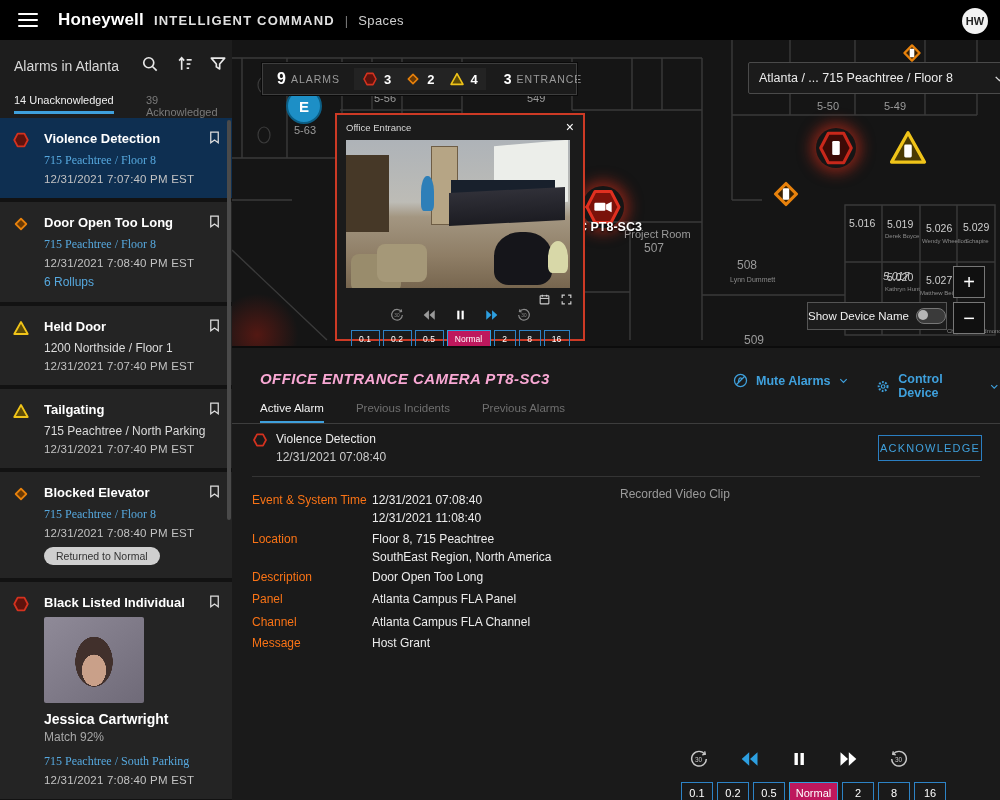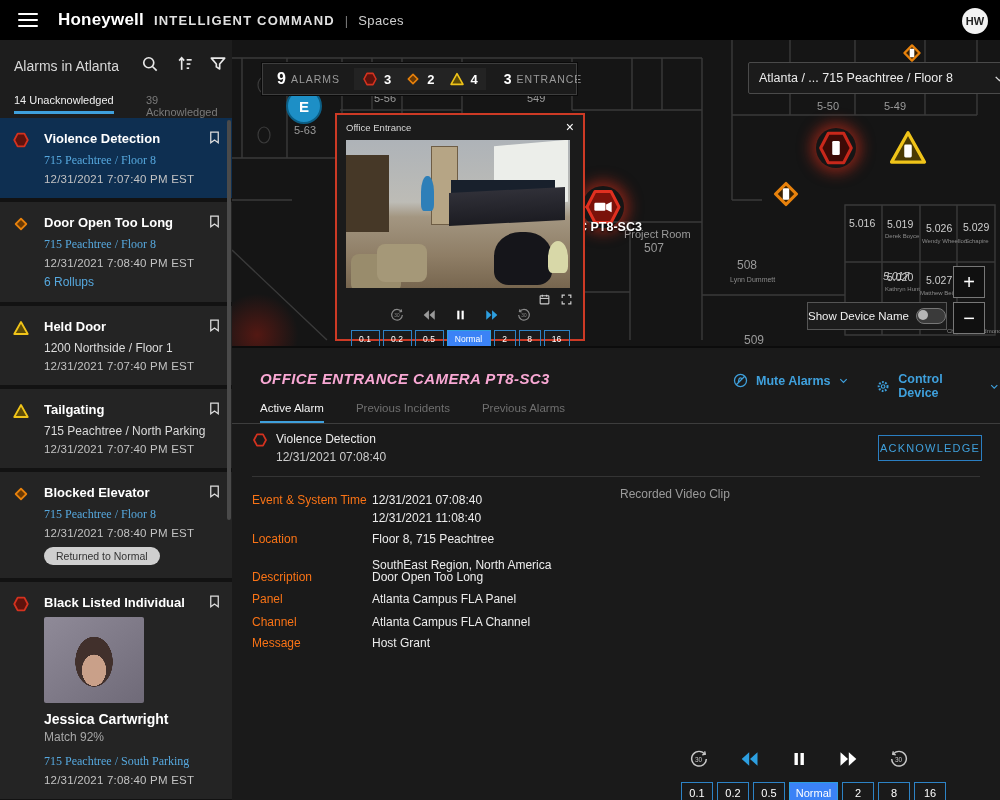--- a/index.html
+++ b/index.html
@@ -90,21 +90,21 @@
   .cs-person{position:absolute;left:33.5%;top:24%;width:6%;height:24%;background:#2e7fb8;border-radius:45% 45% 20% 20%;}
   .cs-desk{position:absolute;left:46%;top:34%;width:52%;height:22%;background:linear-gradient(#303038,#1c1c22);transform:skewY(-3deg);}
   .cs-mon{position:absolute;left:47%;top:27%;width:40%;height:9%;background:#18202c;box-shadow:14px 0 0 #18202c;}
   .cs-chair{position:absolute;right:8%;bottom:2%;width:26%;height:36%;background:#15151a;border-radius:45% 45% 25% 25%;}
   .cs-chair2{position:absolute;left:14%;bottom:4%;width:22%;height:26%;background:#a59878;border-radius:8px;box-shadow:-26px 10px 0 #998c6c;}
   .cs-plant{position:absolute;right:1%;bottom:10%;width:9%;height:22%;background:#d8d8a8;border-radius:50% 50% 20% 20%;}
   .pop-tools{position:absolute;right:10px;top:178px;display:flex;gap:9px;color:#cfcfcf;}
   .pop-transport{position:absolute;left:0;right:0;top:192px;display:flex;justify-content:center;gap:17px;align-items:center;}
   .pop-speeds{position:absolute;left:0;right:0;top:215px;display:flex;justify-content:center;gap:3px;}
   .spd{border:1px solid #2d83c6;color:#fff;display:flex;align-items:center;justify-content:center;cursor:pointer;}
-  .spd.on{background:#3b82f6;border-color:#2d9fe0;}
+  .spd.on{background:#be185d;border-color:#2d9fe0;}
   .pop-speeds .spd{height:15px;font-size:8.5px;width:27px;}
   .pop-speeds .spd.on{width:42px;}
 
   
   .detail{position:absolute;left:232px;top:346px;width:768px;height:454px;background:#1a1a1a;border-top:2px solid #0c0c0c;}
   .dt-title{position:absolute;left:28px;top:22px;font-size:15px;font-weight:bold;color:#f9a8d4;letter-spacing:.4px;font-style:italic;}
   .dt-action{position:absolute;top:24px;display:flex;align-items:center;gap:7px;color:#3fa0dc;font-size:12.5px;font-weight:bold;cursor:pointer;}
   .dt-tabs{position:absolute;left:28px;top:54px;display:flex;gap:32px;font-size:11.5px;}
   .dt-tab{padding-bottom:7px;cursor:pointer;color:#6f6f6f;}
   .dt-tab.active{color:#f2f2f2;border-bottom:3px solid #3fa0dc;}
@@ -524,21 +524,21 @@
     <div class="dt-alarm-title">Violence Detection</div>
     <div class="dt-alarm-time">12/31/2021 07:08:40</div>
     <button class="ack-btn">ACKNOWLEDGE</button>
     <div class="dt-div"></div>
 
     <div class="f-label" style="top:145px;">Event &amp; System Time</div>
     <div class="f-val" style="top:145px;">12/31/2021 07:08:40</div>
     <div class="f-val" style="top:163px;">12/31/2021 11:08:40</div>
     <div class="f-label" style="top:184px;">Location</div>
     <div class="f-val" style="top:184px;">Floor 8, 715 Peachtree</div>
-    <div class="f-val" style="top:202px;margin-top:8px;">SouthEast Region, North America</div>
+    <div class="f-val" style="top:202px;">SouthEast Region, North America</div>
     <div class="f-label" style="top:222px;">Description</div>
     <div class="f-val" style="top:222px;">Door Open Too Long</div>
     <div class="f-label" style="top:244px;">Panel</div>
     <div class="f-val" style="top:244px;">Atlanta Campus FLA Panel</div>
     <div class="f-label" style="top:267px;">Channel</div>
     <div class="f-val" style="top:267px;">Atlanta Campus FLA Channel</div>
     <div class="f-label" style="top:288px;">Message</div>
     <div class="f-val" style="top:288px;">Host Grant</div>
 
     <div class="rv-label">Recorded Video Clip</div>

